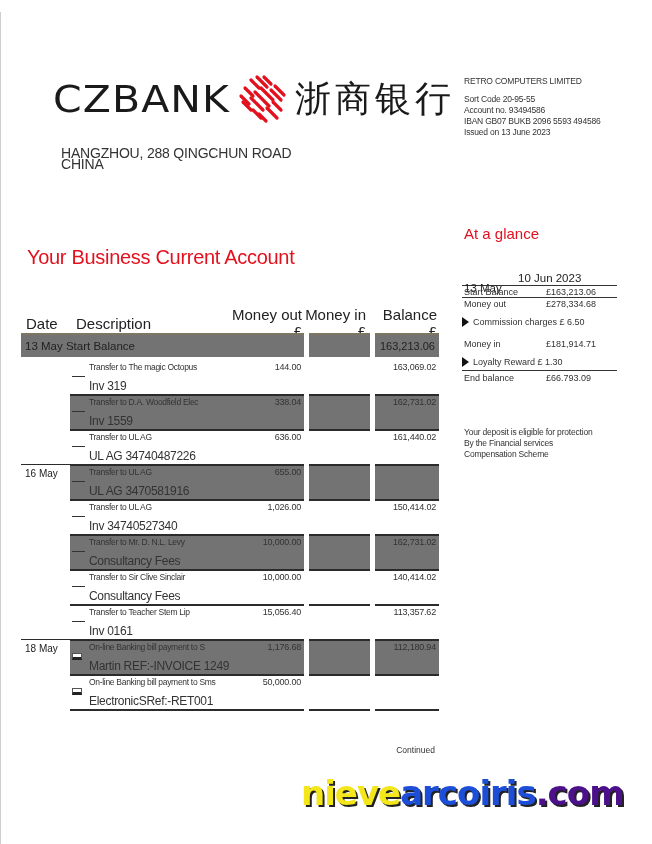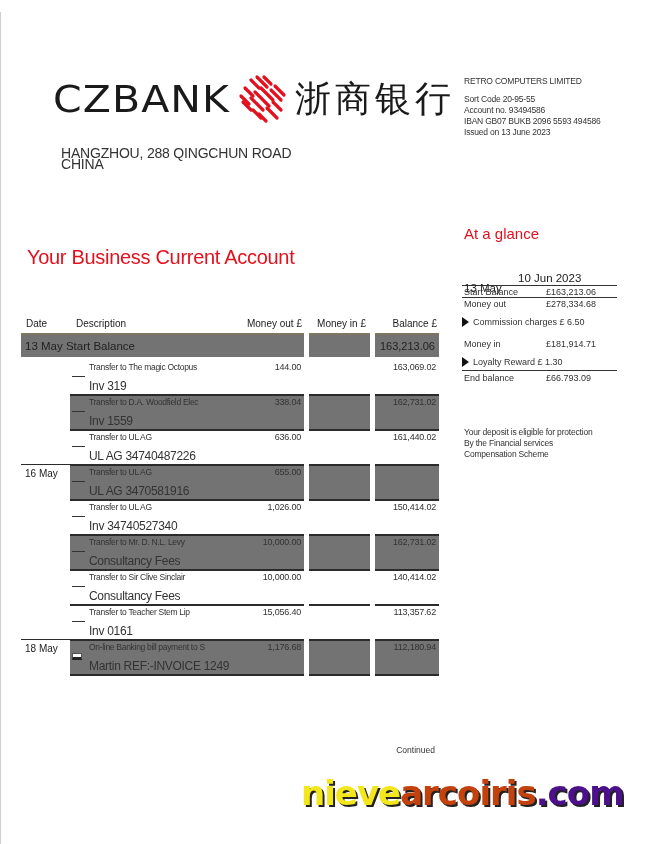--- a/index.html
+++ b/index.html
@@ -28,21 +28,21 @@
     .glance .row { display: flex; height: 12px; align-items: center; padding-left: 2px; }
     .glance .row .k { width: 82px; }
     .glance .row.bordered { border-bottom: 1px solid #333; }
     .glance .bullet { display: flex; align-items: center; height: 18px; margin-top: 3px; }
     .glance .tri { width: 0; height: 0; border-top: 5px solid transparent; border-bottom: 5px solid transparent; border-left: 7px solid #111; margin-right: 4px; }
 
     .protection { position: absolute; left: 463px; top: 415px; font-size: 8.5px; line-height: 11px; color: #333; letter-spacing: -0.2px; }
 
     
     .tbl { position: absolute; left: 20px; top: 303px; width: 418px; }
-    .thead { display: flex; height: 16px; font-size: 10px; color: #222; align-items: center; }
+    .thead { display: flex; height: 16px; font-size: 15px; color: #222; align-items: center; }
     .thead .c-date { width: 55px; padding-left: 5px; }
     .thead .c-desc { width: 155px; }
     .thead .c-out { width: 73px; text-align: right; padding-right: 2px; }
     .thead .c-in { width: 67px; text-align: right; padding-right: 5px; }
     .thead .c-bal { width: 68px; text-align: right; padding-right: 2px; }
 
     .start-row { position: relative; height: 26px; margin-top: 2px; }
     .tan { background: #737373; }
     .start-row .seg { position: absolute; top: 0; height: 24px; border-top: 2px solid #7d7660; }
     .start-row .label { left: 0; width: 283px; font-size: 11.5px; line-height: 22px; padding-left: 4px; color: #222; }
@@ -65,21 +65,21 @@
     .trow .l2 { position: absolute; left: 68px; top: 20px; font-size: 12px; color: #333; letter-spacing: -0.3px; white-space: nowrap; }
     .trow .out { position: absolute; left: 200px; width: 80px; top: 3px; font-size: 9px; text-align: right; color: #333; letter-spacing: -0.2px; }
     .trow .bal { position: absolute; left: 354px; width: 61px; top: 3px; font-size: 9px; text-align: right; color: #333; letter-spacing: -0.2px; }
 
     .tbl-bottom { position: relative; height: 4px; }
     .tbl-bottom .seg { position: absolute; top: 0; border-top: 2px solid #2b2b2b; }
     .continued { position: absolute; right: 4px; top: 430px; font-size: 8.5px; color: #333; }
 
     .watermark { position: absolute; left: 300px; top: 764px; font-family: "DejaVu Sans", sans-serif; font-weight: bold; font-size: 34px; letter-spacing: -1px; line-height: 1; text-shadow: 2px 2px 0 #222; }
     .watermark .w1 { color: #f3e61a; }
-    .watermark .w2 { color: #c2410c; }
+    .watermark .w2 { color: #1d4ed8; }
     .watermark .w3 { color: #4b108a; }
   </style>
 </head>
 <body>
 
 <div class="page">
 
   <div class="logo">
     <span class="logo-text">CZBANK</span>
     <svg class="logo-mark" viewBox="0 0 50 50">
@@ -266,20 +266,30 @@
       <div class="seg in-seg tan"></div>
       <div class="seg bal-seg tan"></div>
       <span class="date">18 May</span>
       <span class="doc-icon"></span>
       <span class="l1">On-line Banking bill payment to S</span>
       <span class="l2">Martin REF:-INVOICE 1249</span>
       <span class="out">1,176.68</span>
       <span class="bal">112,180.94</span>
     </div>
 
+    <div class="trow topline">
+      <div class="seg desc-seg"></div>
+      <div class="seg in-seg"></div>
+      <div class="seg bal-seg"></div>
+      <span class="doc-icon"></span>
+      <span class="l1">On-line Banking bill payment to Sms</span>
+      <span class="l2">ElectronicSRef:-RET001</span>
+      <span class="out">50,000.00</span>
+      <span class="bal"></span>
+    </div>
 
     <div class="tbl-bottom">
       <div class="seg" style="left:49px;width:234px"></div>
       <div class="seg" style="left:288px;width:61px"></div>
       <div class="seg" style="left:354px;width:64px"></div>
     </div>
 
     <div class="continued">Continued</div>
   </div>
 

